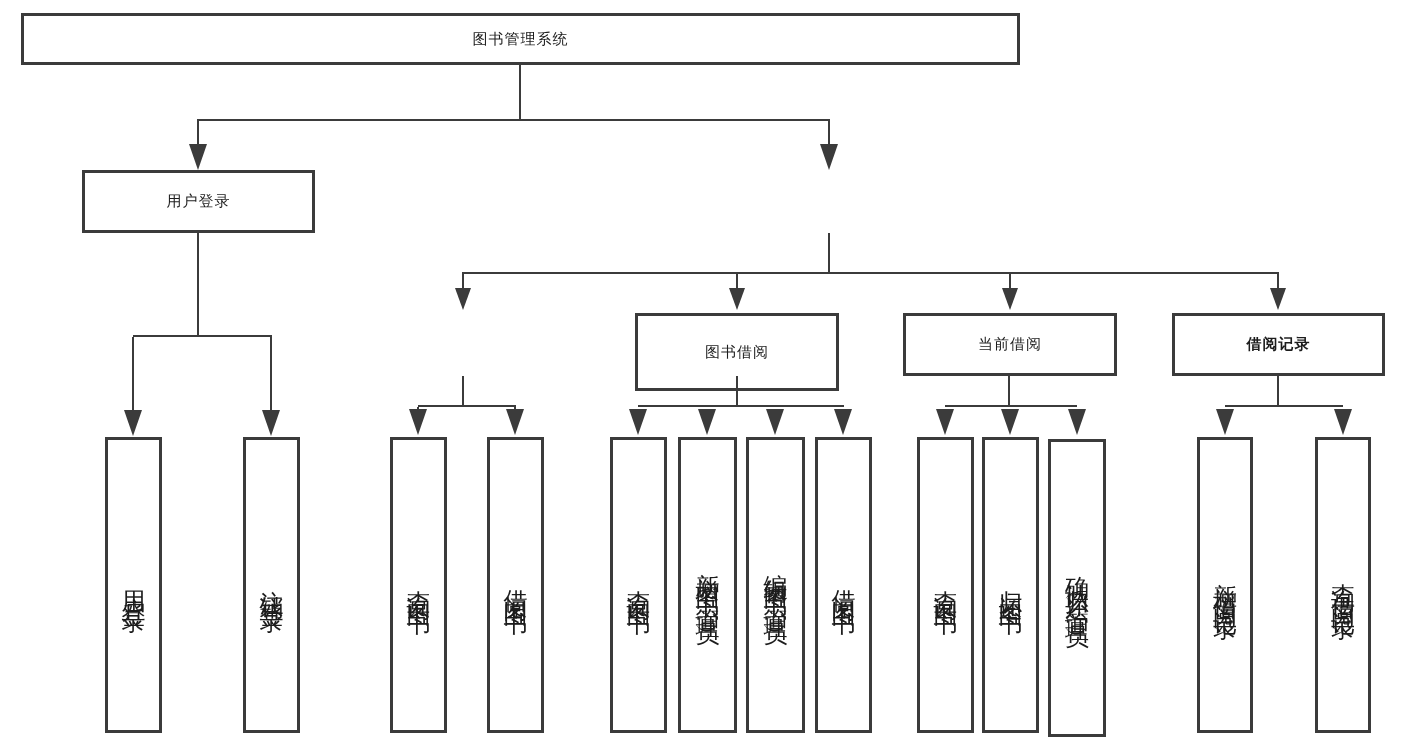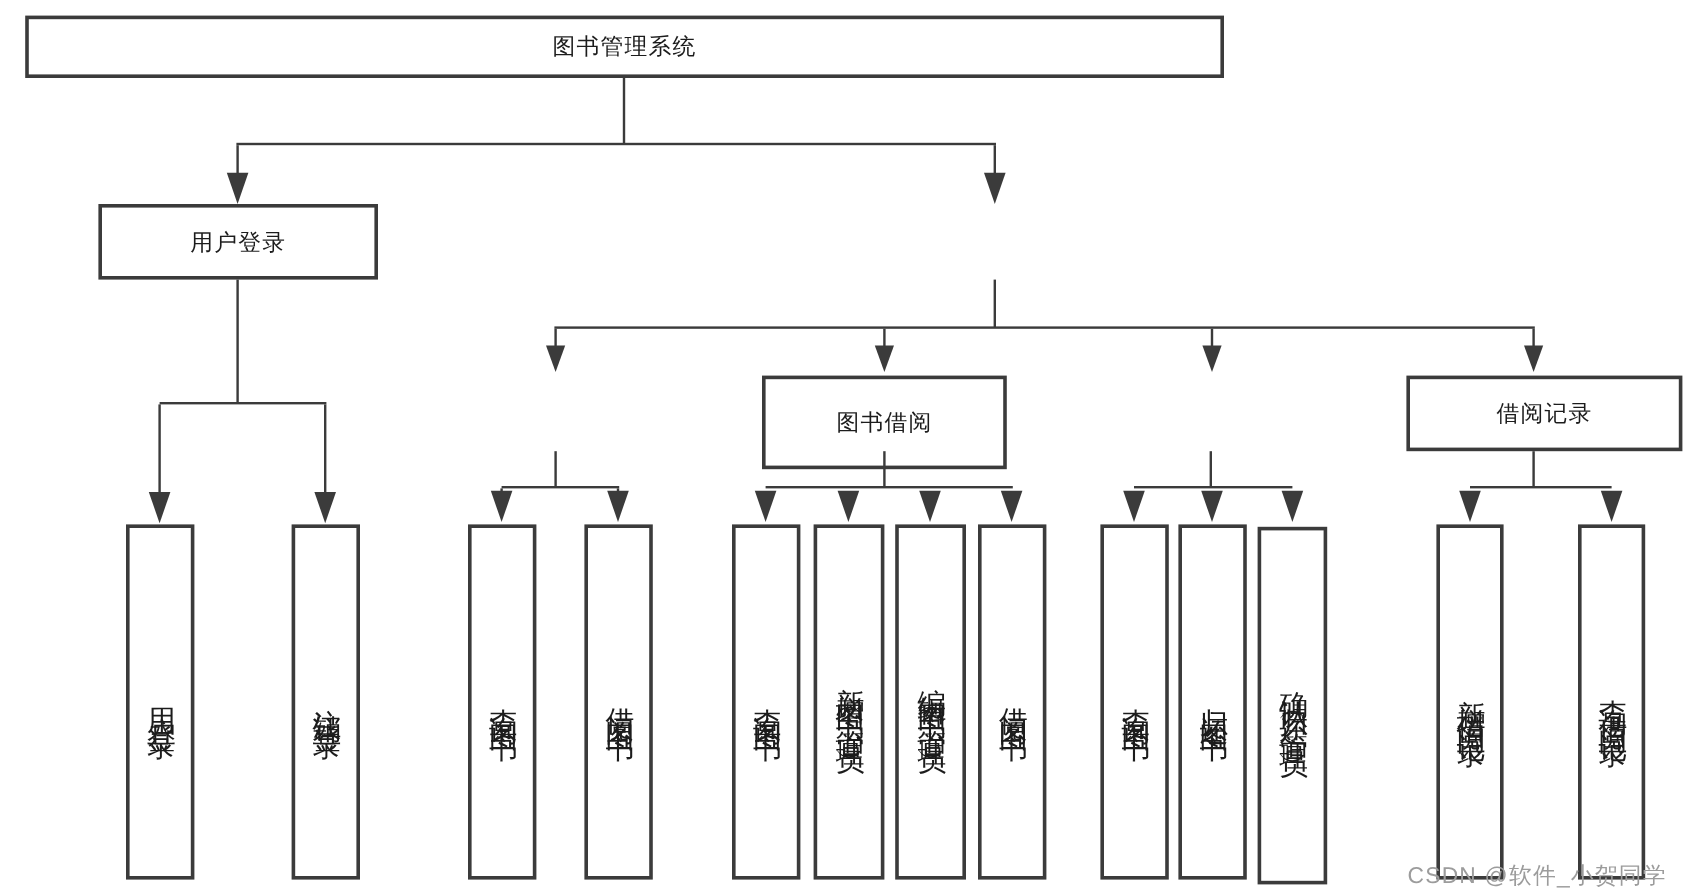--- a/index.html
+++ b/index.html
@@ -14,21 +14,21 @@
   .box{
     position:absolute;
     box-sizing:border-box;
     border:3px solid var(--line);
     background:#fff;
     display:flex;
     align-items:center;
     justify-content:center;
     color:var(--text);
   }
-  .hbox{font-size:19px;letter-spacing:1px;}
+  .hbox{font-size:15px;letter-spacing:1px;}
   .vbox{font-size:24px;}
   .vbox .vtext{
     writing-mode:vertical-rl;
     text-orientation:mixed;
     letter-spacing:7px;
     line-height:1;
     white-space:nowrap;
   }
   .line{position:absolute;background:var(--line);}
   .arrow{
@@ -82,21 +82,24 @@
   <div class="line" style="left:736px;top:274px;width:2px;height:16px;"></div>
   <div class="arrow arrow-sm" style="left:737px;top:288px;"></div>
   <div class="line" style="left:1009px;top:274px;width:2px;height:16px;"></div>
   <div class="arrow arrow-sm" style="left:1010px;top:288px;"></div>
   <div class="line" style="left:1277px;top:274px;width:2px;height:16px;"></div>
   <div class="arrow arrow-sm" style="left:1278px;top:288px;"></div>
 
   <div class="box hbox" style="left:635px;top:313px;width:204px;height:78px;">
     <span>图书借阅</span>
   </div>
-  <div class="box hbox" style="left:1172px;top:313px;width:230px;height:63px;">
+  <div class="box hbox" style="left:903px;top:313px;width:214px;height:63px;">
+    <span>当前借阅</span>
+  </div>
+  <div class="box hbox" style="left:1172px;top:313px;width:213px;height:63px;font-weight:bold;">
     <span>借阅记录</span>
   </div>
 
   <div class="line" style="left:462px;top:376px;width:2px;height:30px;"></div>
   <div class="line" style="left:418px;top:405px;width:98px;height:2px;"></div>
   <div class="line" style="left:417px;top:407px;width:2px;height:5px;"></div>
   <div class="arrow" style="left:418px;top:409px;"></div>
   <div class="line" style="left:514px;top:407px;width:2px;height:5px;"></div>
   <div class="arrow" style="left:515px;top:409px;"></div>
 
@@ -155,15 +158,14 @@
     <span class="vtext">确认归还（管理员）</span>
   </div>
 
   <div class="box vbox" style="left:1197px;top:437px;width:56px;height:296px;">
     <span class="vtext">新增借阅记录</span>
   </div>
   <div class="box vbox" style="left:1315px;top:437px;width:56px;height:296px;">
     <span class="vtext">查询借阅记录</span>
   </div>
 
-  <div class="watermark">CSDN @软件_小贺同学</div>
 
 </div>
 
 </body></html>

